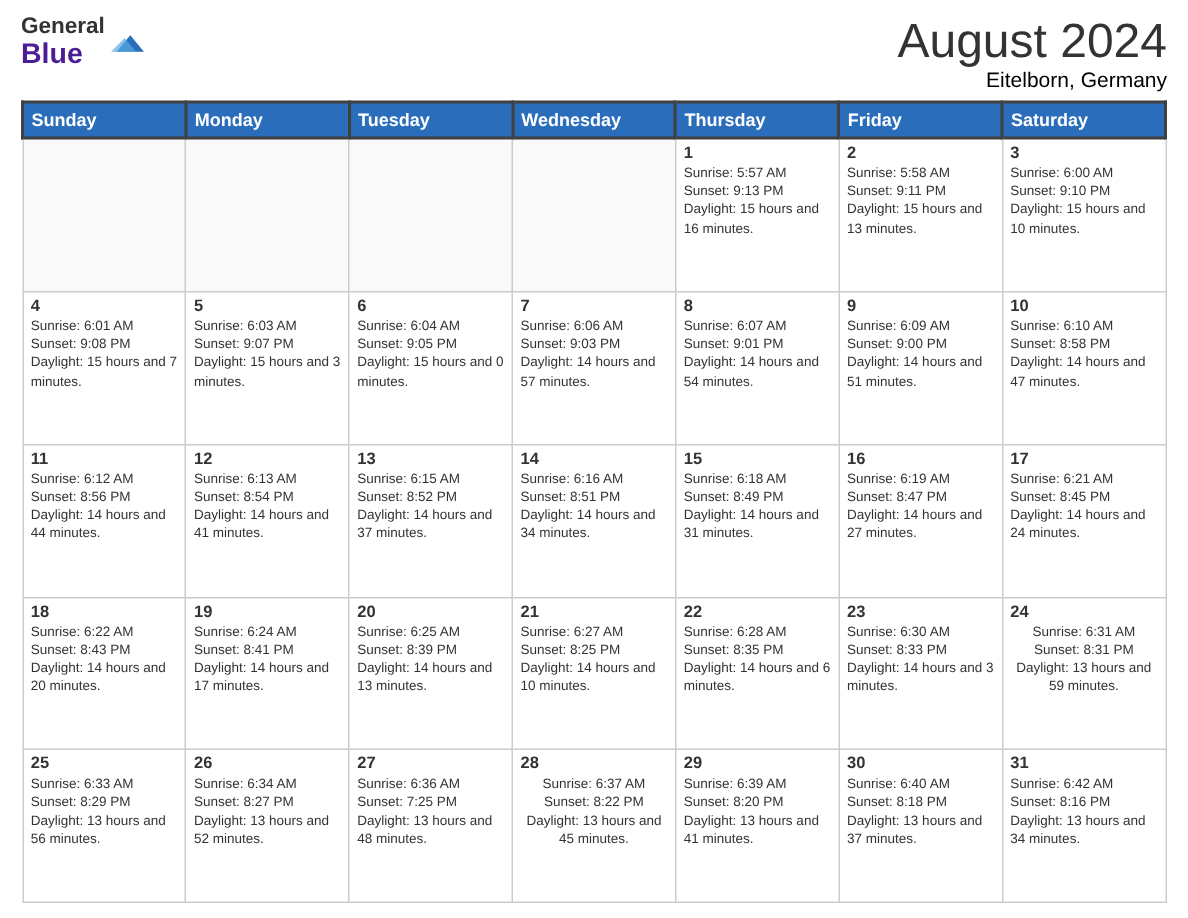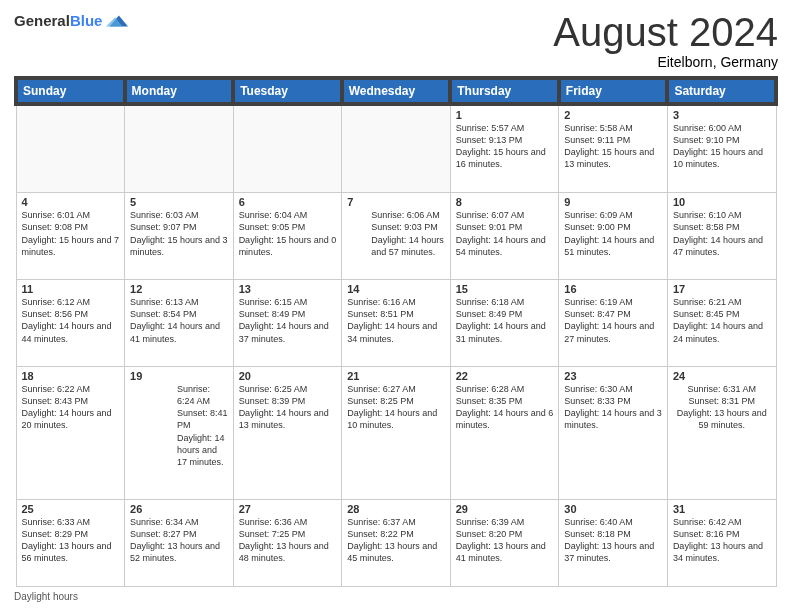--- a/index.html
+++ b/index.html
@@ -23,42 +23,43 @@
       align-items: flex-start;
       margin-bottom: 6px;
     }
     .logo {
       display: flex;
       align-items: center;
       gap: 2px;
     }
     .logo-text {
       display: flex;
+      flex-direction: column;
       line-height: 1.1;
     }
     .logo-general {
       font-size: 15px;
       font-weight: bold;
       color: #333;
     }
     .logo-blue {
-      font-size: 15px;
+      font-size: 19px;
       font-weight: bold;
-      color: #3b82f6;
+      color: #4c1d95;
     }
     .logo-icon {
       width: 22px;
       height: 22px;
       margin-left: 2px;
     }
     .title-block {
       text-align: right;
     }
     .month-year {
-      font-size: 40px;
+      font-size: 32px;
       font-weight: normal;
       color: #333;
       line-height: 1.1;
     }
     .location {
       font-size: 14px;
       color: #000000;
     }
     .calendar-table {
       width: 100%;
@@ -66,21 +67,21 @@
       flex: 1;
       table-layout: fixed;
     }
     .calendar-table th {
       background-color: #2a6ebb;
       color: #fff;
       font-size: 12px;
       font-weight: bold;
       padding: 4px 5px;
       text-align: left;
-      border: 4px solid #404040;
+      border: 2px solid #404040;
     }
     .calendar-table td {
       border: 1px solid #ccc;
       vertical-align: top;
       padding: 3px 5px;
       font-size: 9.5px;
       color: #333;
       background: #fff;
       width: calc(100% / 7);
     }
@@ -178,21 +179,21 @@
 Daylight: 15 hours and 3 minutes.</div>
           </td>
           <td>
             <span class="day-number">6</span>
             <div class="day-info" style="white-space: pre-line;">Sunrise: 6:04 AM
 Sunset: 9:05 PM
 Daylight: 15 hours and 0 minutes.</div>
           </td>
           <td>
             <span class="day-number">7</span>
-            <div class="day-info" style="white-space: pre-line; margin-left: 24px;">Sunrise: 6:06 AM
+            <div class="day-info" style="white-space: pre-line;">Sunrise: 6:06 AM
 Sunset: 9:03 PM
 Daylight: 14 hours and 57 minutes.</div>
           </td>
           <td>
             <span class="day-number">8</span>
             <div class="day-info" style="white-space: pre-line;">Sunrise: 6:07 AM
 Sunset: 9:01 PM
 Daylight: 14 hours and 54 minutes.</div>
           </td>
           <td>
@@ -217,21 +218,21 @@
           </td>
           <td>
             <span class="day-number">12</span>
             <div class="day-info" style="white-space: pre-line;">Sunrise: 6:13 AM
 Sunset: 8:54 PM
 Daylight: 14 hours and 41 minutes.</div>
           </td>
           <td>
             <span class="day-number">13</span>
             <div class="day-info" style="white-space: pre-line;">Sunrise: 6:15 AM
-Sunset: 8:49 PM
+Sunset: 8:52 PM
 Daylight: 14 hours and 37 minutes.</div>
           </td>
           <td>
             <span class="day-number">14</span>
             <div class="day-info" style="white-space: pre-line;">Sunrise: 6:16 AM
 Sunset: 8:51 PM
 Daylight: 14 hours and 34 minutes.</div>
           </td>
           <td>
             <span class="day-number">15</span>
@@ -254,21 +255,21 @@
         </tr>
         <tr>
           <td>
             <span class="day-number">18</span>
             <div class="day-info" style="white-space: pre-line;">Sunrise: 6:22 AM
 Sunset: 8:43 PM
 Daylight: 14 hours and 20 minutes.</div>
           </td>
           <td>
             <span class="day-number">19</span>
-            <div class="day-info" style="white-space: pre-line; margin-left: 47px;">Sunrise: 6:24 AM
+            <div class="day-info" style="white-space: pre-line;">Sunrise: 6:24 AM
 Sunset: 8:41 PM
 Daylight: 14 hours and 17 minutes.</div>
           </td>
           <td>
             <span class="day-number">20</span>
             <div class="day-info" style="white-space: pre-line;">Sunrise: 6:25 AM
 Sunset: 8:39 PM
 Daylight: 14 hours and 13 minutes.</div>
           </td>
           <td>
@@ -310,21 +311,21 @@
 Daylight: 13 hours and 52 minutes.</div>
           </td>
           <td>
             <span class="day-number">27</span>
             <div class="day-info" style="white-space: pre-line;">Sunrise: 6:36 AM
 Sunset: 7:25 PM
 Daylight: 13 hours and 48 minutes.</div>
           </td>
           <td>
             <span class="day-number">28</span>
-            <div class="day-info" style="white-space: pre-line;">Sunrise: 6:37 AM
+            <div class="day-info" style="white-space: pre-line; text-align: center;">Sunrise: 6:37 AM
 Sunset: 8:22 PM
 Daylight: 13 hours and 45 minutes.</div>
           </td>
           <td>
             <span class="day-number">29</span>
             <div class="day-info" style="white-space: pre-line;">Sunrise: 6:39 AM
 Sunset: 8:20 PM
 Daylight: 13 hours and 41 minutes.</div>
           </td>
           <td>
@@ -336,14 +337,13 @@
           <td>
             <span class="day-number">31</span>
             <div class="day-info" style="white-space: pre-line;">Sunrise: 6:42 AM
 Sunset: 8:16 PM
 Daylight: 13 hours and 34 minutes.</div>
           </td>
         </tr>
       </tbody>
   </table>
 
-  <div class="footer-note">Daylight hours</div>
 </div>
 
 </body></html>

